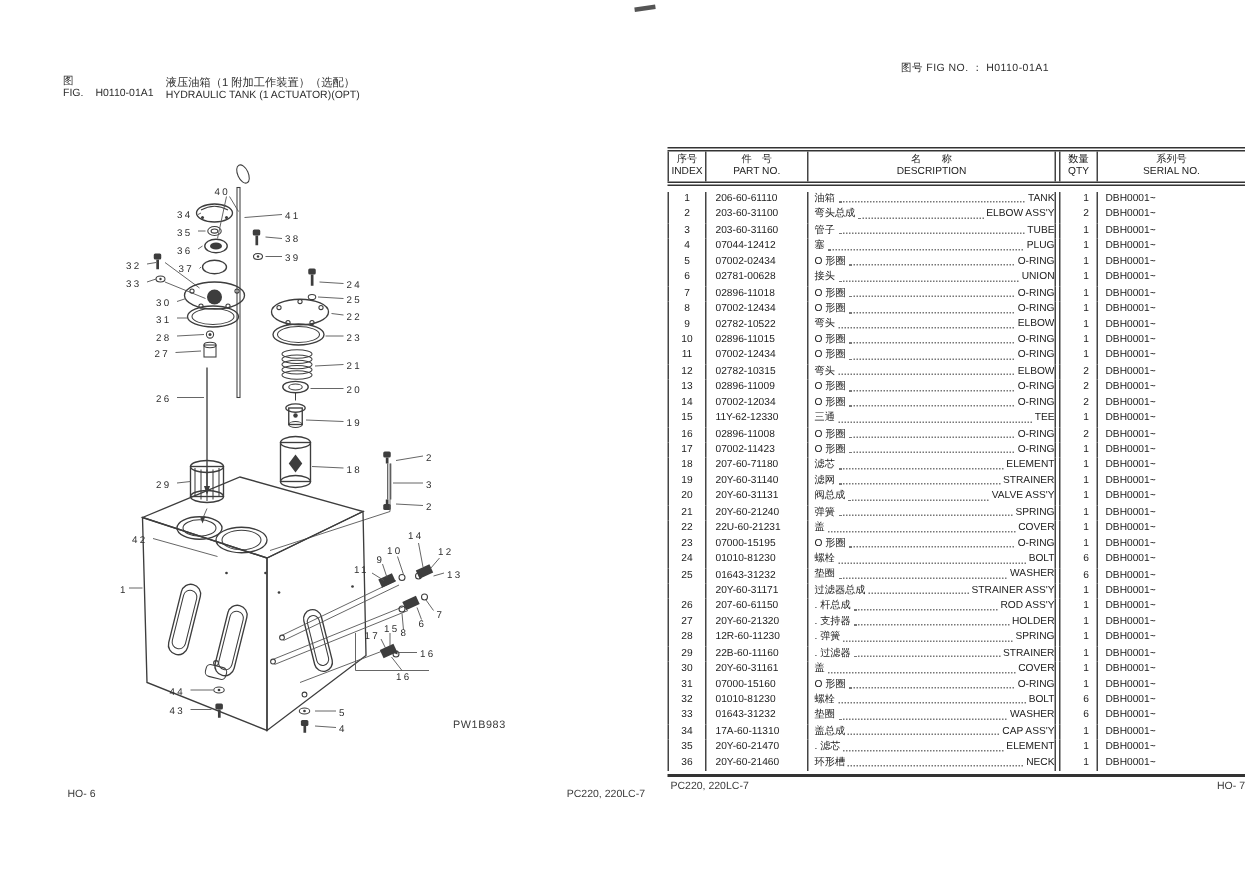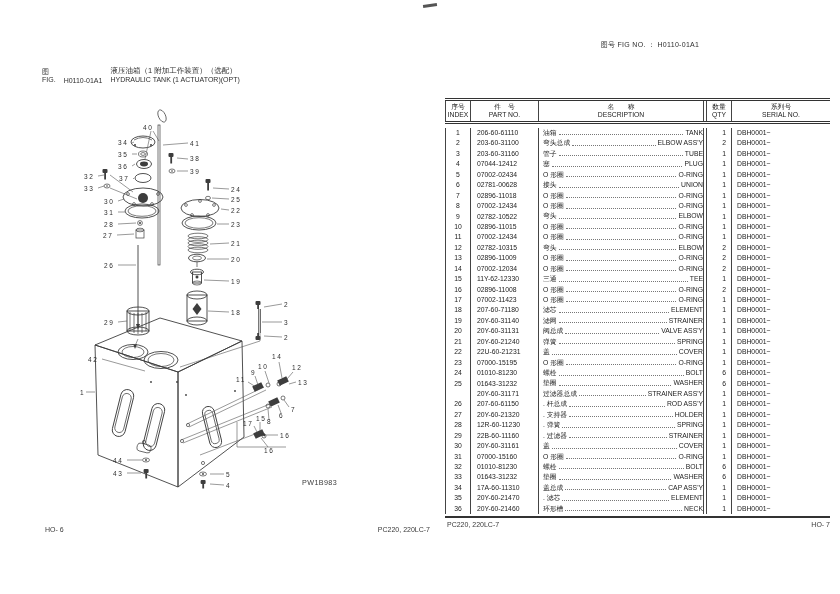--- a/index.html
+++ b/index.html
@@ -1,21 +1,21 @@
 <!DOCTYPE html>
 <html><head>
 <meta charset="utf-8">
 <style>
   html,body{margin:0;padding:0;}
   body{
     width:840px;height:594px;position:relative;background:#ffffff;
     font-family:"Liberation Sans", sans-serif;color:#2e2e2e;overflow:hidden;
   }
   
-  .lp-header{position:absolute;left:42px;top:66px;display:flex;gap:8px;align-items:flex-end;}
+  .lp-header{position:absolute;left:42px;top:50px;display:flex;gap:8px;align-items:center;}
   .fig-block{font-size:7px;line-height:8px;text-align:left;}
   .fig-no{font-size:7px;margin-top:6px;}
   .title-block{font-size:7.5px;line-height:9px;}
   .title-en{font-size:7px;}
   
   .rp-header{position:absolute;left:540px;top:40px;width:220px;text-align:center;font-size:7px;letter-spacing:.3px;}
   
   .footer{position:absolute;font-size:7px;color:#3a3a3a;}
   .f-lp-left{left:45px;top:526px;}
   .f-lp-right{left:250px;top:526px;width:180px;text-align:right;}

